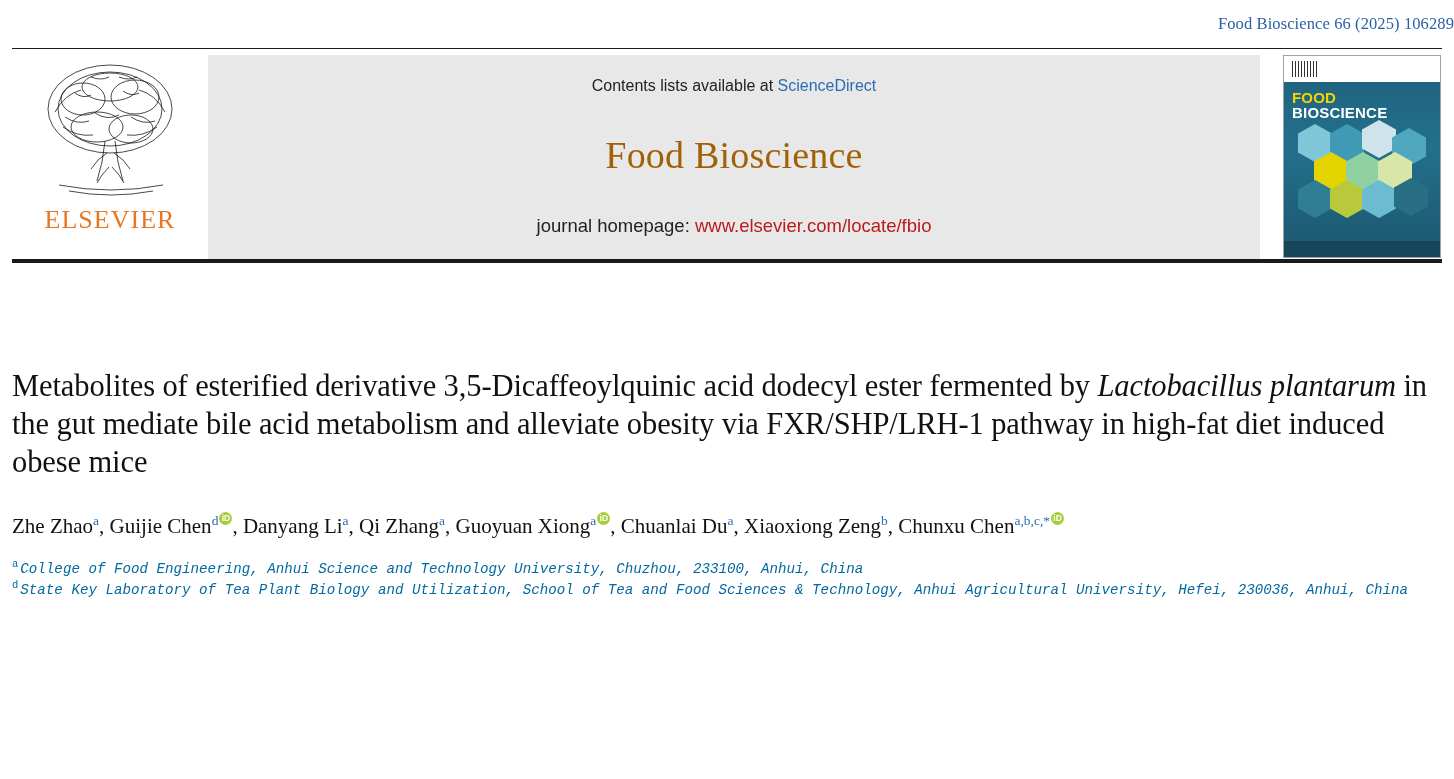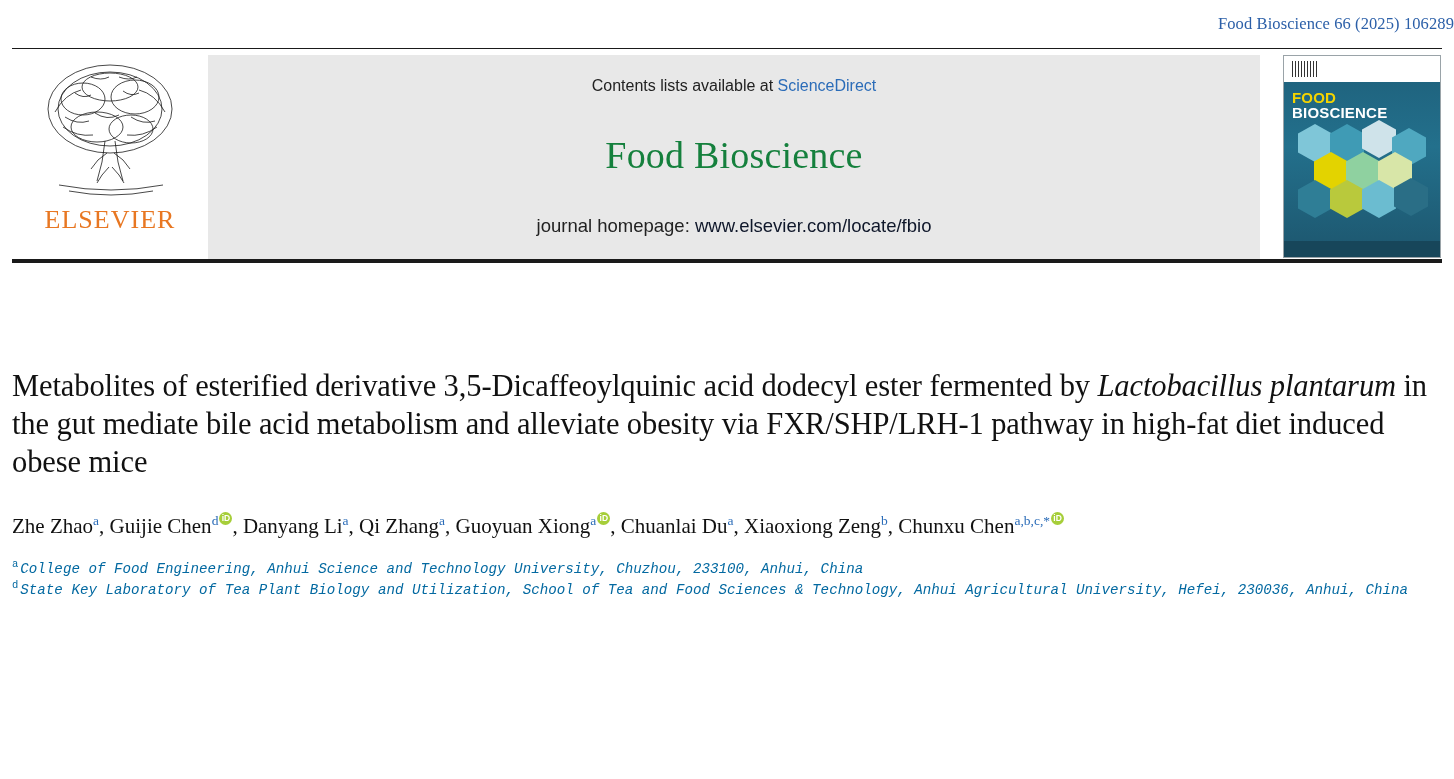--- a/index.html
+++ b/index.html
@@ -75,30 +75,30 @@
     font-size: 16px;
     color: #222;
   }
   .contents-line a {
     color: #2b6cb8;
     text-decoration: none;
   }
   .journal-title {
     font-family: "Liberation Serif", serif;
     font-size: 38px;
-    color: #15803d;
+    color: #a16207;
     letter-spacing: 0.2px;
   }
   .homepage-line {
     font-family: "Liberation Sans", sans-serif;
     font-size: 18.5px;
     color: #222;
   }
   .homepage-line a {
-    color: #0f172a;
+    color: #b91c1c;
     text-decoration: none;
   }
   .cover-cell {
     width: 160px;
     flex: 0 0 160px;
     margin-left: 22px;
     display: flex;
     align-items: flex-start;
     justify-content: center;
   }

